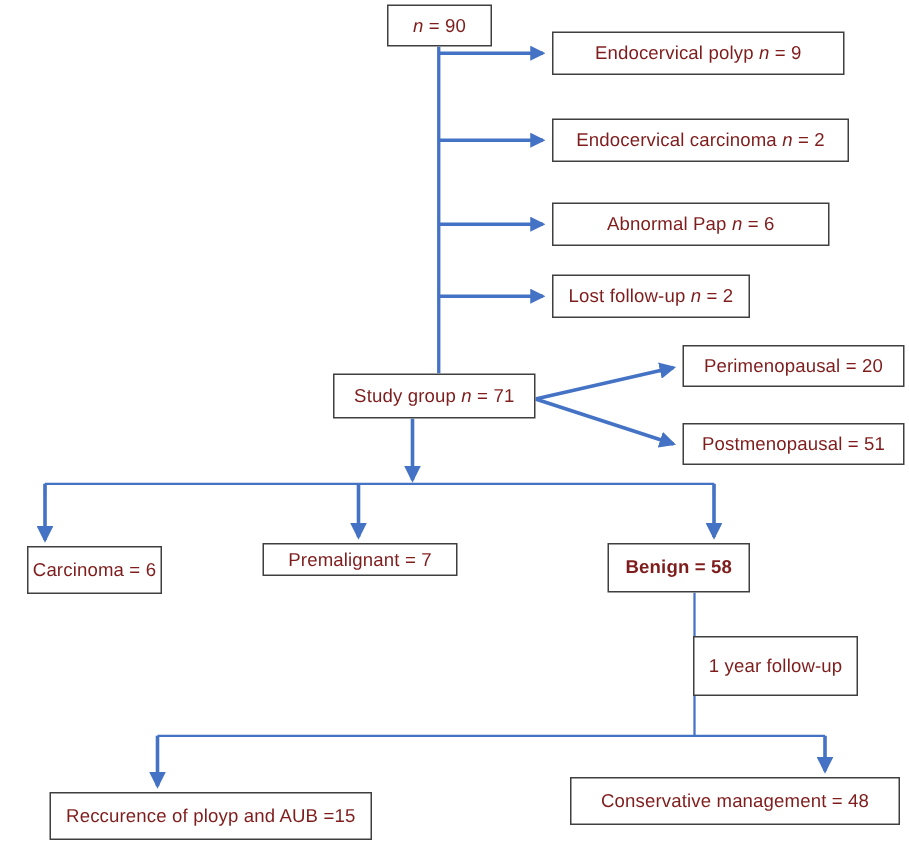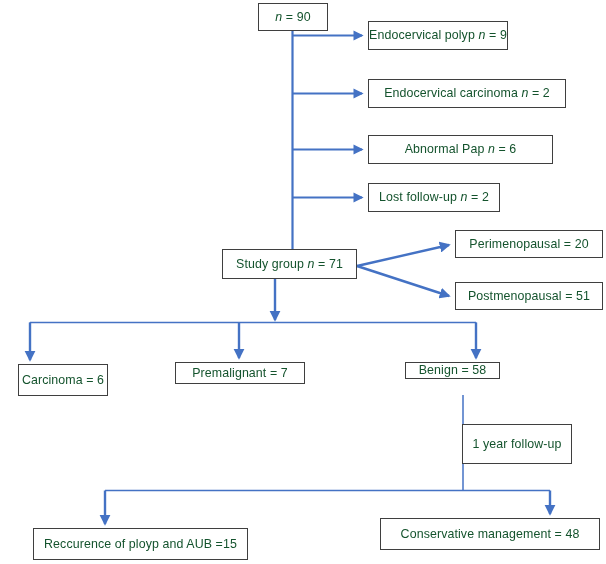--- a/index.html
+++ b/index.html
@@ -24,21 +24,21 @@
     top: 0;
     width: 606px;
     height: 564px;
     pointer-events: none;
   }
   .node {
     position: absolute;
     box-sizing: border-box;
     border: 1.4px solid #3f3f3f;
     background: #ffffff;
-    color: #14532d;
+    color: #7f1d1d;
     font-size: 12.4px;
     line-height: 1.15;
     display: flex;
     align-items: center;
     justify-content: center;
     text-align: center;
     white-space: nowrap;
     letter-spacing: 0.1px;
   }
   .node .it {
@@ -95,21 +95,21 @@
 
       <path d="M 105 490.5 L 105 524" stroke-width="2.4" marker-end="url(#arrow)"></path>
       <path d="M 550 490.5 L 550 514" stroke-width="2.4" marker-end="url(#arrow)"></path>
     </g>
   </svg>
 
   <div class="node" style="left:258px; top:3px; width:70px; height:28px;">
     <span class="node-label"><i class="it">n</i> = 90</span>
   </div>
 
-  <div class="node" style="left:368px; top:21px; width:140px; height:29px;">
+  <div class="node" style="left:368px; top:21px; width:195px; height:29px;">
     <span class="node-label">Endocervical polyp <i class="it">n</i> = 9</span>
   </div>
 
   <div class="node" style="left:368px; top:79px; width:198px; height:29px;">
     <span class="node-label">Endocervical carcinoma <i class="it">n</i> = 2</span>
   </div>
 
   <div class="node" style="left:368px; top:135px; width:185px; height:29px;">
     <span class="node-label">Abnormal Pap <i class="it">n</i> = 6</span>
   </div>
@@ -131,21 +131,21 @@
   </div>
 
   <div class="node" style="left:18px; top:364px; width:90px; height:32px;">
     <span class="node-label">Carcinoma = 6</span>
   </div>
 
   <div class="node" style="left:175px; top:362px; width:130px; height:22px;">
     <span class="node-label">Premalignant = 7</span>
   </div>
 
-  <div class="node" style="left:405px; top:362px; width:95px; height:17px;">
+  <div class="node" style="left:405px; top:362px; width:95px; height:33px;font-weight:bold;">
     <span class="node-label">Benign = 58</span>
   </div>
 
   <div class="node" style="left:462px; top:424px; width:110px; height:40px;">
     <span class="node-label">1 year follow-up</span>
   </div>
 
   <div class="node" style="left:33px; top:528px; width:215px; height:32px;">
     <span class="node-label">Reccurence of ployp and AUB =15</span>
   </div>

